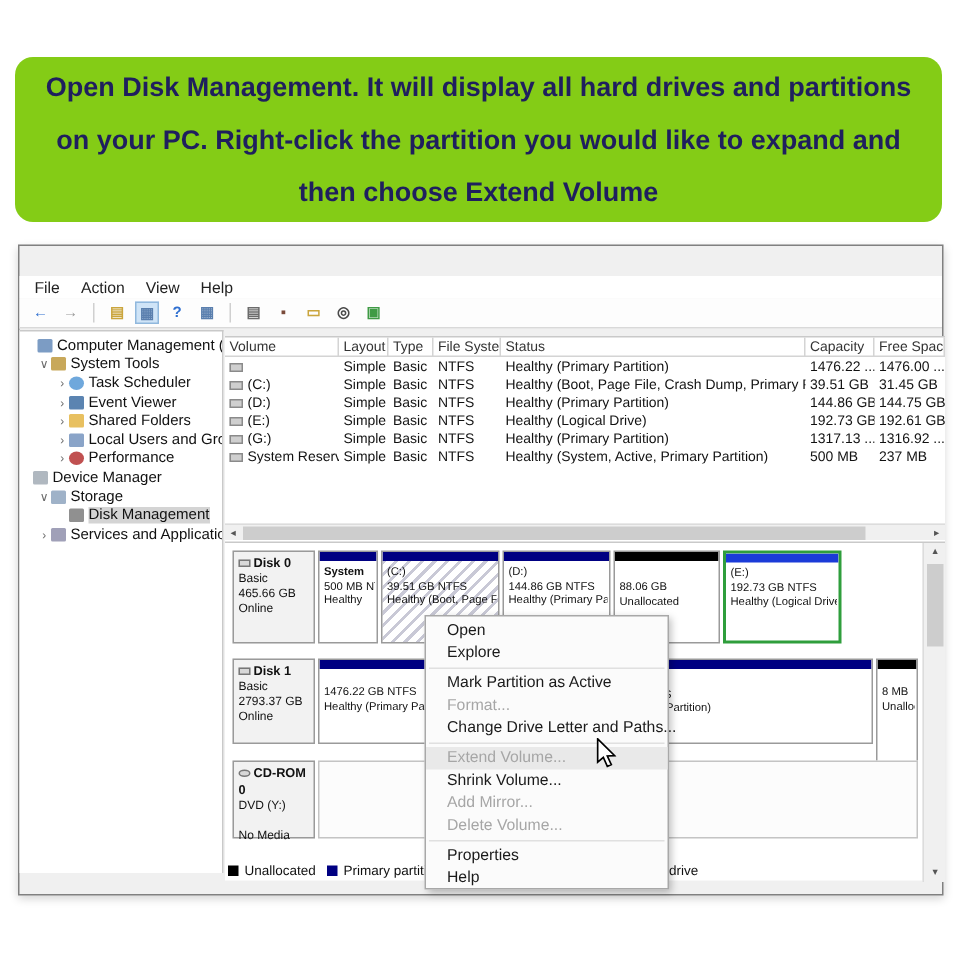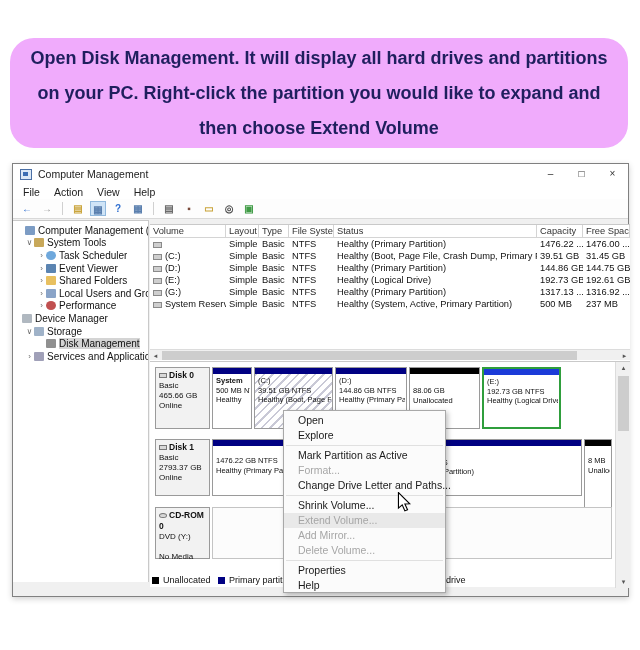--- a/index.html
+++ b/index.html
@@ -2,21 +2,21 @@
 <html><head>
 <meta charset="utf-8">
 <style>
   * { margin:0; padding:0; box-sizing:border-box; }
   html,body { background:#fff; }
   .page { position:relative; width:640px; height:650px; background:#ffffff; overflow:hidden;
           font-family:"Liberation Sans", sans-serif; }
 
   
   .banner { position:absolute; left:10px; top:38px; width:618px; height:110px;
-            background:#f0abfc; border-radius:24px; display:flex; align-items:center; justify-content:center;
+            background:#84cc16; border-radius:12px; display:flex; align-items:center; justify-content:center;
             padding:4px 18px; }
   .banner span { color:#1f1f5e; font-weight:bold; font-size:18px; line-height:35px; text-align:center; }
 
   
   .window { position:absolute; left:12px; top:163px; width:617px; height:434px;
             background:#f0f0f0; border:1px solid #808080; box-shadow:0 2px 6px rgba(0,0,0,.18); }
   .titlebar { position:absolute; left:0; top:0; width:100%; height:20px; background:#ffffff;
               display:flex; align-items:center; }
   .app-icon { width:12px; height:11px; margin:0 6px 0 7px; background:#dce9f7; border:1px solid #4a6fa5;
               position:relative; }
@@ -101,29 +101,20 @@
 <body>
 
 <div class="page">
 
   <div class="banner">
     <span>Open Disk Management. It will display all hard drives and partitions on your PC. Right-click the partition you would like to expand and then choose Extend Volume</span>
   </div>
 
   <div class="window">
 
-    <div class="titlebar">
-      <span class="app-icon"></span>
-      <span class="title">Computer Management</span>
-      <span class="win-controls">
-        <span class="wc">–</span>
-        <span class="wc">□</span>
-        <span class="wc">×</span>
-      </span>
-    </div>
 
     <div class="menubar">
       <span>File</span>
       <span>Action</span>
       <span>View</span>
       <span>Help</span>
     </div>
 
     <div class="toolbar">
       <span class="tb" style="color:#2f6fd0">←</span>
@@ -389,22 +380,22 @@
   </div>
 
   <div class="ctxmenu">
     <div class="mi">Open</div>
     <div class="mi">Explore</div>
     <div class="msep"></div>
     <div class="mi">Mark Partition as Active</div>
     <div class="mi dis">Format...</div>
     <div class="mi">Change Drive Letter and Paths...</div>
     <div class="msep"></div>
+    <div class="mi dis hov">Extend Volume...</div>
     <div class="mi">Shrink Volume...</div>
-    <div class="mi dis hov">Extend Volume...</div>
     <div class="mi dis">Add Mirror...</div>
     <div class="mi dis">Delete Volume...</div>
     <div class="msep"></div>
     <div class="mi">Properties</div>
     <div class="mi">Help</div>
   </div>
 
   <svg class="cursor" width="14" height="20" viewBox="0 0 12 18">
     <path d="M1 0.5 L1 14.5 L4.4 11.6 L6.8 17 L9.2 16 L6.8 10.8 L11.2 10.6 Z" fill="#ffffff" stroke="#000000" stroke-width="1"></path>
   </svg>

